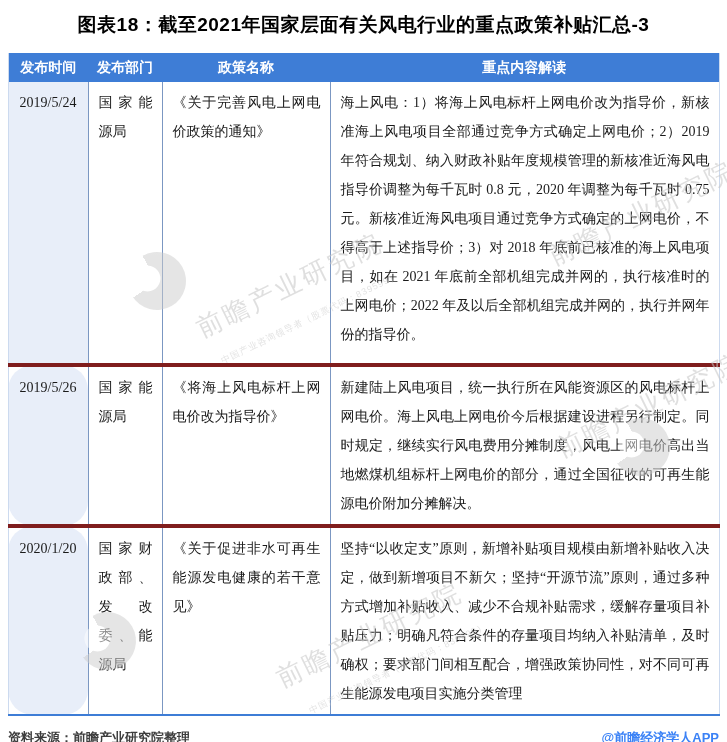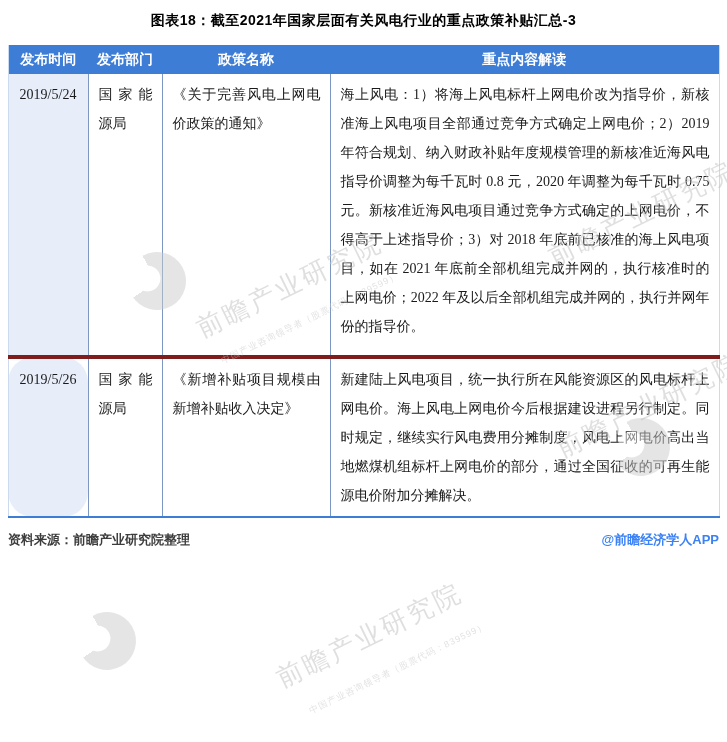--- a/index.html
+++ b/index.html
@@ -5,21 +5,21 @@
   * { margin: 0; padding: 0; box-sizing: border-box; }
   html, body { background: #ffffff; }
   body {
     width: 727px; height: 742px; overflow: hidden; position: relative;
     font-family: "Liberation Sans", sans-serif;
     color: #1a1a1a;
   }
   .page { position: relative; width: 727px; height: 742px; }
 
   .title {
-    text-align: center; font-size: 14px; font-weight: bold; color: #000;
+    text-align: center; font-size: 19px; font-weight: bold; color: #000;
     padding-top: 12px; letter-spacing: 0.5px;
     font-family: "Liberation Sans", sans-serif;
   }
 
   table.policy {
     border-collapse: collapse; table-layout: fixed;
     width: 711px; margin: 15px auto 0 auto;
     border-left: 1px solid #ccdaef; border-right: 1px solid #ccdaef;
     border-bottom: 2px solid #3e7dd6;
     position: relative; z-index: 1;
@@ -105,22 +105,28 @@
     <tbody>
       <tr class="r1">
         <td class="c-date">2019/5/24</td>
         <td class="c-dept">国家能源局</td>
         <td class="c-policy">《关于完善风电上网电价政策的通知》</td>
         <td class="c-content">海上风电：1）将海上风电标杆上网电价改为指导价，新核准海上风电项目全部通过竞争方式确定上网电价；2）2019年符合规划、纳入财政补贴年度规模管理的新核准近海风电指导价调整为每千瓦时 0.8 元，2020 年调整为每千瓦时 0.75 元。新核准近海风电项目通过竞争方式确定的上网电价，不得高于上述指导价；3）对 2018 年底前已核准的海上风电项目，如在 2021 年底前全部机组完成并网的，执行核准时的上网电价；2022 年及以后全部机组完成并网的，执行并网年份的指导价。</td>
       </tr>
       <tr class="r2">
         <td class="c-date">2019/5/26</td>
         <td class="c-dept">国家能源局</td>
-        <td class="c-policy">《新增补贴项目规模由新增补贴收入决定》</td>
+        <td class="c-policy">《将海上风电标杆上网电价改为指导价》</td>
         <td class="c-content">新建陆上风电项目，统一执行所在风能资源区的风电标杆上网电价。海上风电上网电价今后根据建设进程另行制定。同时规定，继续实行风电费用分摊制度，风电上网电价高出当地燃煤机组标杆上网电价的部分，通过全国征收的可再生能源电价附加分摊解决。</td>
+      </tr>
+      <tr class="r3">
+        <td class="c-date">2020/1/20</td>
+        <td class="c-dept">国家财政部、发改委、能源局</td>
+        <td class="c-policy">《关于促进非水可再生能源发电健康的若干意见》</td>
+        <td class="c-content">坚持“以收定支”原则，新增补贴项目规模由新增补贴收入决定，做到新增项目不新欠；坚持“开源节流”原则，通过多种方式增加补贴收入、减少不合规补贴需求，缓解存量项目补贴压力；明确凡符合条件的存量项目均纳入补贴清单，及时确权；要求部门间相互配合，增强政策协同性，对不同可再生能源发电项目实施分类管理</td>
       </tr>
     </tbody>
   </table>
 
   <div class="footer">
     <span class="src">资料来源：前瞻产业研究院整理</span>
     <span class="credit">@前瞻经济学人APP</span>
   </div>
 
   <div class="wm wm-logo" style="left:128px; top:252px;"></div>

